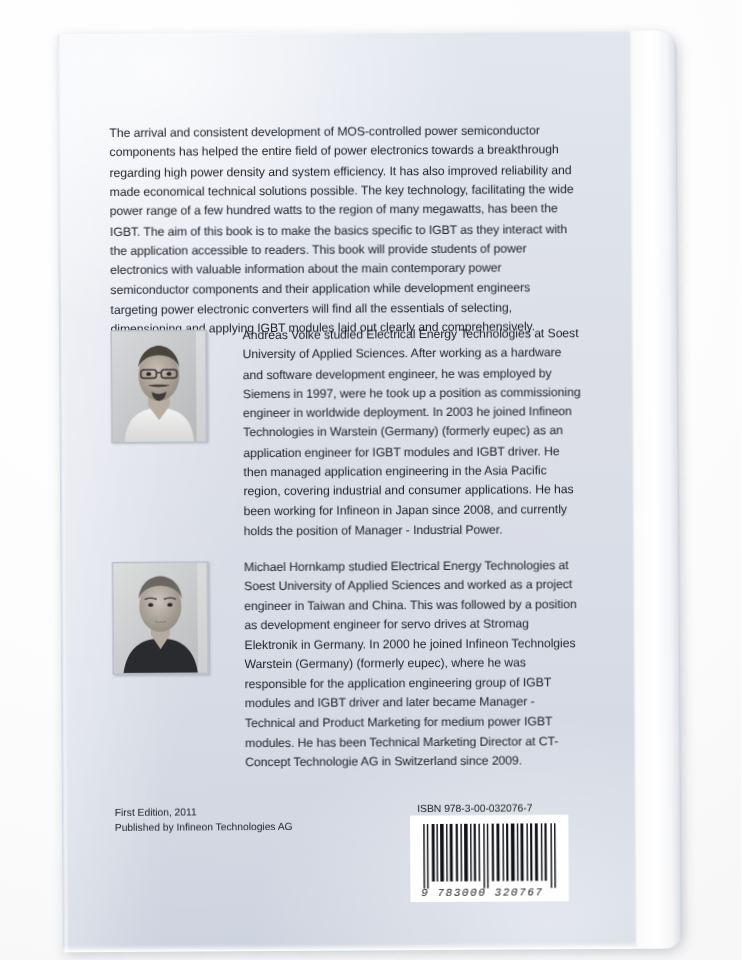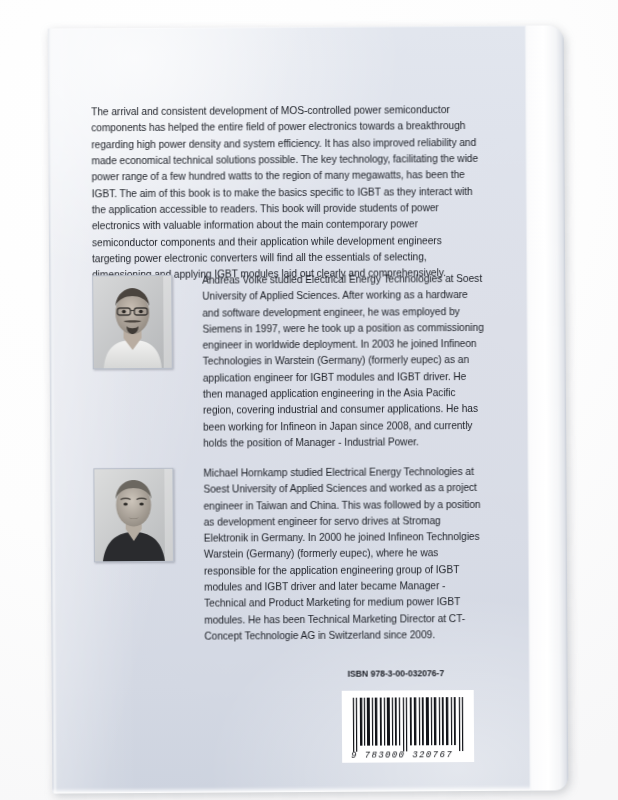--- a/index.html
+++ b/index.html
@@ -168,23 +168,22 @@
   #isbn-area {
     position: absolute;
     left: 290px;
     top: 642px;
     width: 160px;
   }
   #isbn-text {
     font-size: 8.7px;
     color: #1c1f26;
     letter-spacing: -0.05px;
-    margin-bottom: 12px;
+    margin-bottom: 1px;
     padding-left: 6px;
-    font-weight: bold;
   }
   #barcode-box {
     background: #ffffff;
     padding: 7px 9px 2px 9px;
     width: 132px;
     box-sizing: border-box;
   }
   #barcode-bars {
     height: 54px;
     width: 114px;
@@ -280,20 +279,24 @@
               <path d="M26 30.5 C28.5 28.8 33.5 28.8 36 30.5" stroke="#4e4a45" stroke-width="1.4" fill="none"></path>
               <path d="M42 30.5 C44.5 28.8 49.5 28.8 52 30.5" stroke="#4e4a45" stroke-width="1.4" fill="none"></path>
               <path d="M34 48 C36 50 42 50 44 48 C43 50.5 35 50.5 34 48 Z" fill="#5c544c"></path>
               <path d="M70 0 L78 0 L78 92 L70 92 Z" fill="#ffffff" opacity="0.3"></path>
             </svg>
           </div>
         </div>
         <div class="bio-text">Michael Hornkamp studied Electrical Energy Technologies at Soest University of Applied Sciences and worked as a project engineer in Taiwan and China. This was followed by a position as development engineer for servo drives at Stromag Elektronik in Germany. In 2000 he joined Infineon Technolgies Warstein (Germany) (formerly eupec), where he was responsible for the application engineering group of IGBT modules and IGBT driver and later became Manager - Technical and Product Marketing for medium power IGBT modules. He has been Technical Marketing Director at CT-Concept Technologie AG in Switzerland since 2009.</div>
       </div>
 
+      <div id="imprint">
+        <div>First Edition, 2011</div>
+        <div>Published by Infineon Technologies AG</div>
+      </div>
 
       <div id="isbn-area">
         <div id="isbn-text">ISBN 978-3-00-032076-7</div>
         <div id="barcode-box">
           <svg id="barcode-bars" viewBox="0 0 114 54" preserveAspectRatio="none">
             <rect width="114" height="54" fill="#ffffff"></rect>
             <g fill="#111318">
               <rect x="2" y="0" width="1.2" height="54"></rect>
               <rect x="5" y="0" width="1.2" height="54"></rect>
               <rect x="9" y="0" width="2.4" height="48"></rect>

